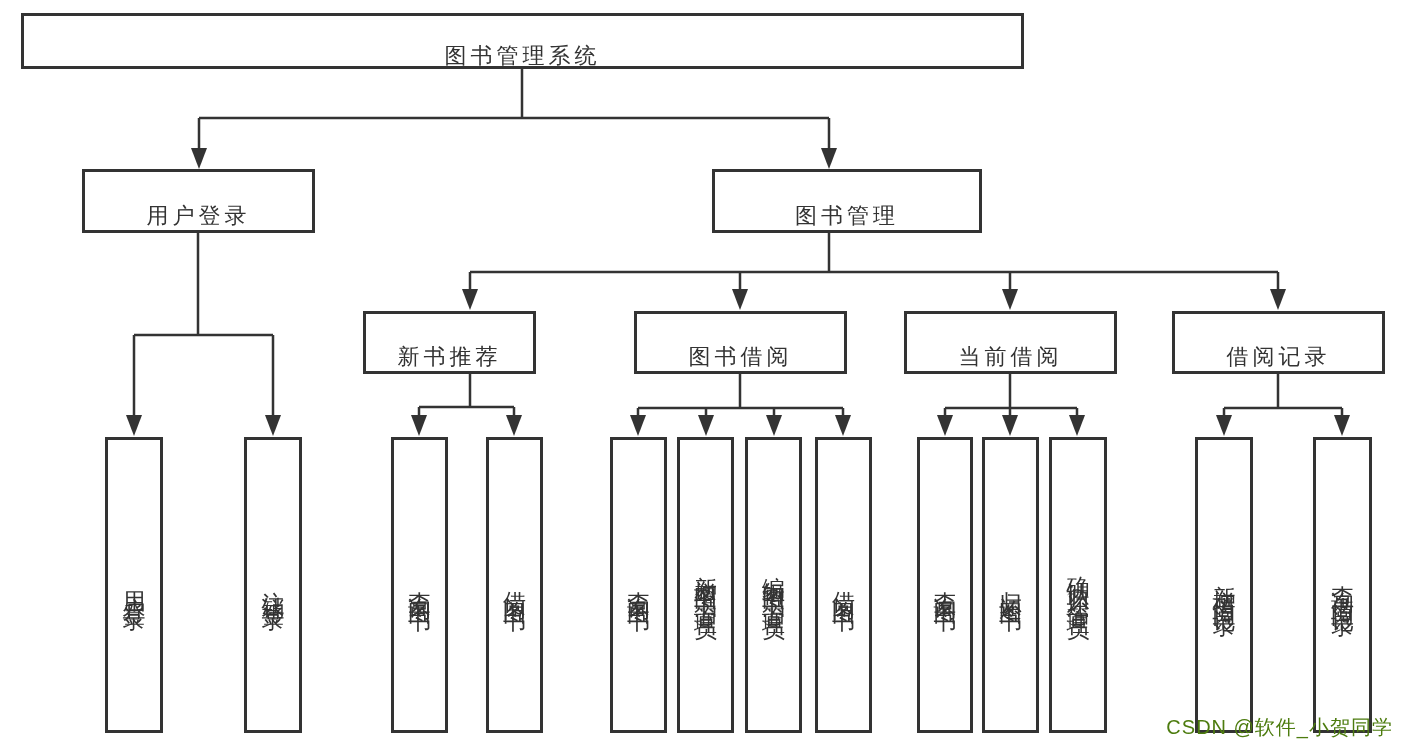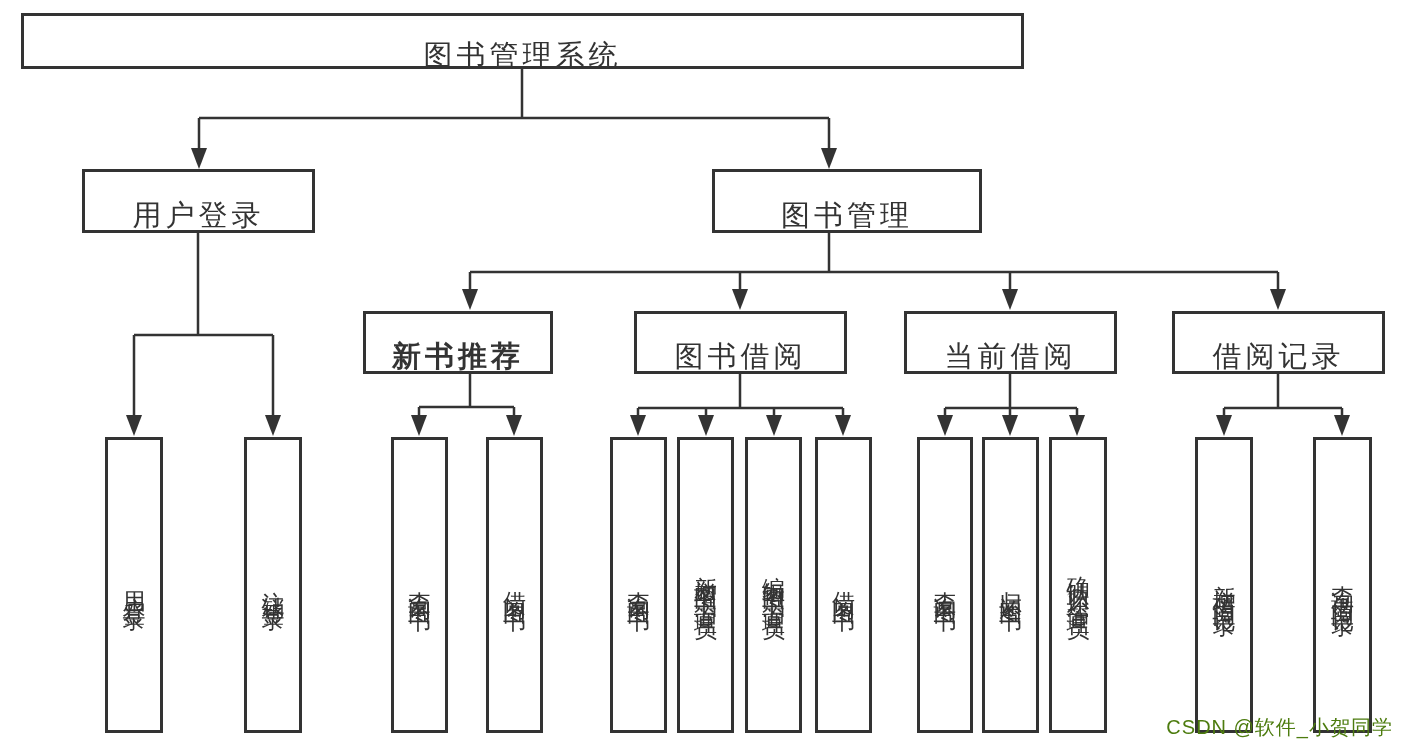--- a/index.html
+++ b/index.html
@@ -20,21 +20,21 @@
     position: absolute;
     box-sizing: border-box;
     border: 3px solid #333333;
     background: #ffffff;
     display: flex;
     align-items: center;
     justify-content: center;
     color: #333333;
   }
   .hnode span {
-    font-size: 29px;
+    font-size: 22px;
     letter-spacing: 4px;
     white-space: nowrap;
     color: #333333;
     margin-top: 29px;
   }
   .vnode span {
     writing-mode: vertical-rl;
     text-orientation: mixed;
     font-size: 23px;
     letter-spacing: 6px;
@@ -94,21 +94,21 @@
     <span>图书管理系统</span>
   </div>
 
   <div class="node hnode" style="left:82px; top:169px; width:233px; height:64px;">
     <span>用户登录</span>
   </div>
   <div class="node hnode" style="left:712px; top:169px; width:270px; height:64px;">
     <span>图书管理</span>
   </div>
 
-  <div class="node hnode" style="left:363px; top:311px; width:190px; height:63px;font-weight:bold;">
+  <div class="node hnode" style="left:363px; top:311px; width:173px; height:63px;">
     <span>新书推荐</span>
   </div>
   <div class="node hnode" style="left:634px; top:311px; width:213px; height:63px;">
     <span>图书借阅</span>
   </div>
   <div class="node hnode" style="left:904px; top:311px; width:213px; height:63px;">
     <span>当前借阅</span>
   </div>
   <div class="node hnode" style="left:1172px; top:311px; width:213px; height:63px;">
     <span>借阅记录</span>

